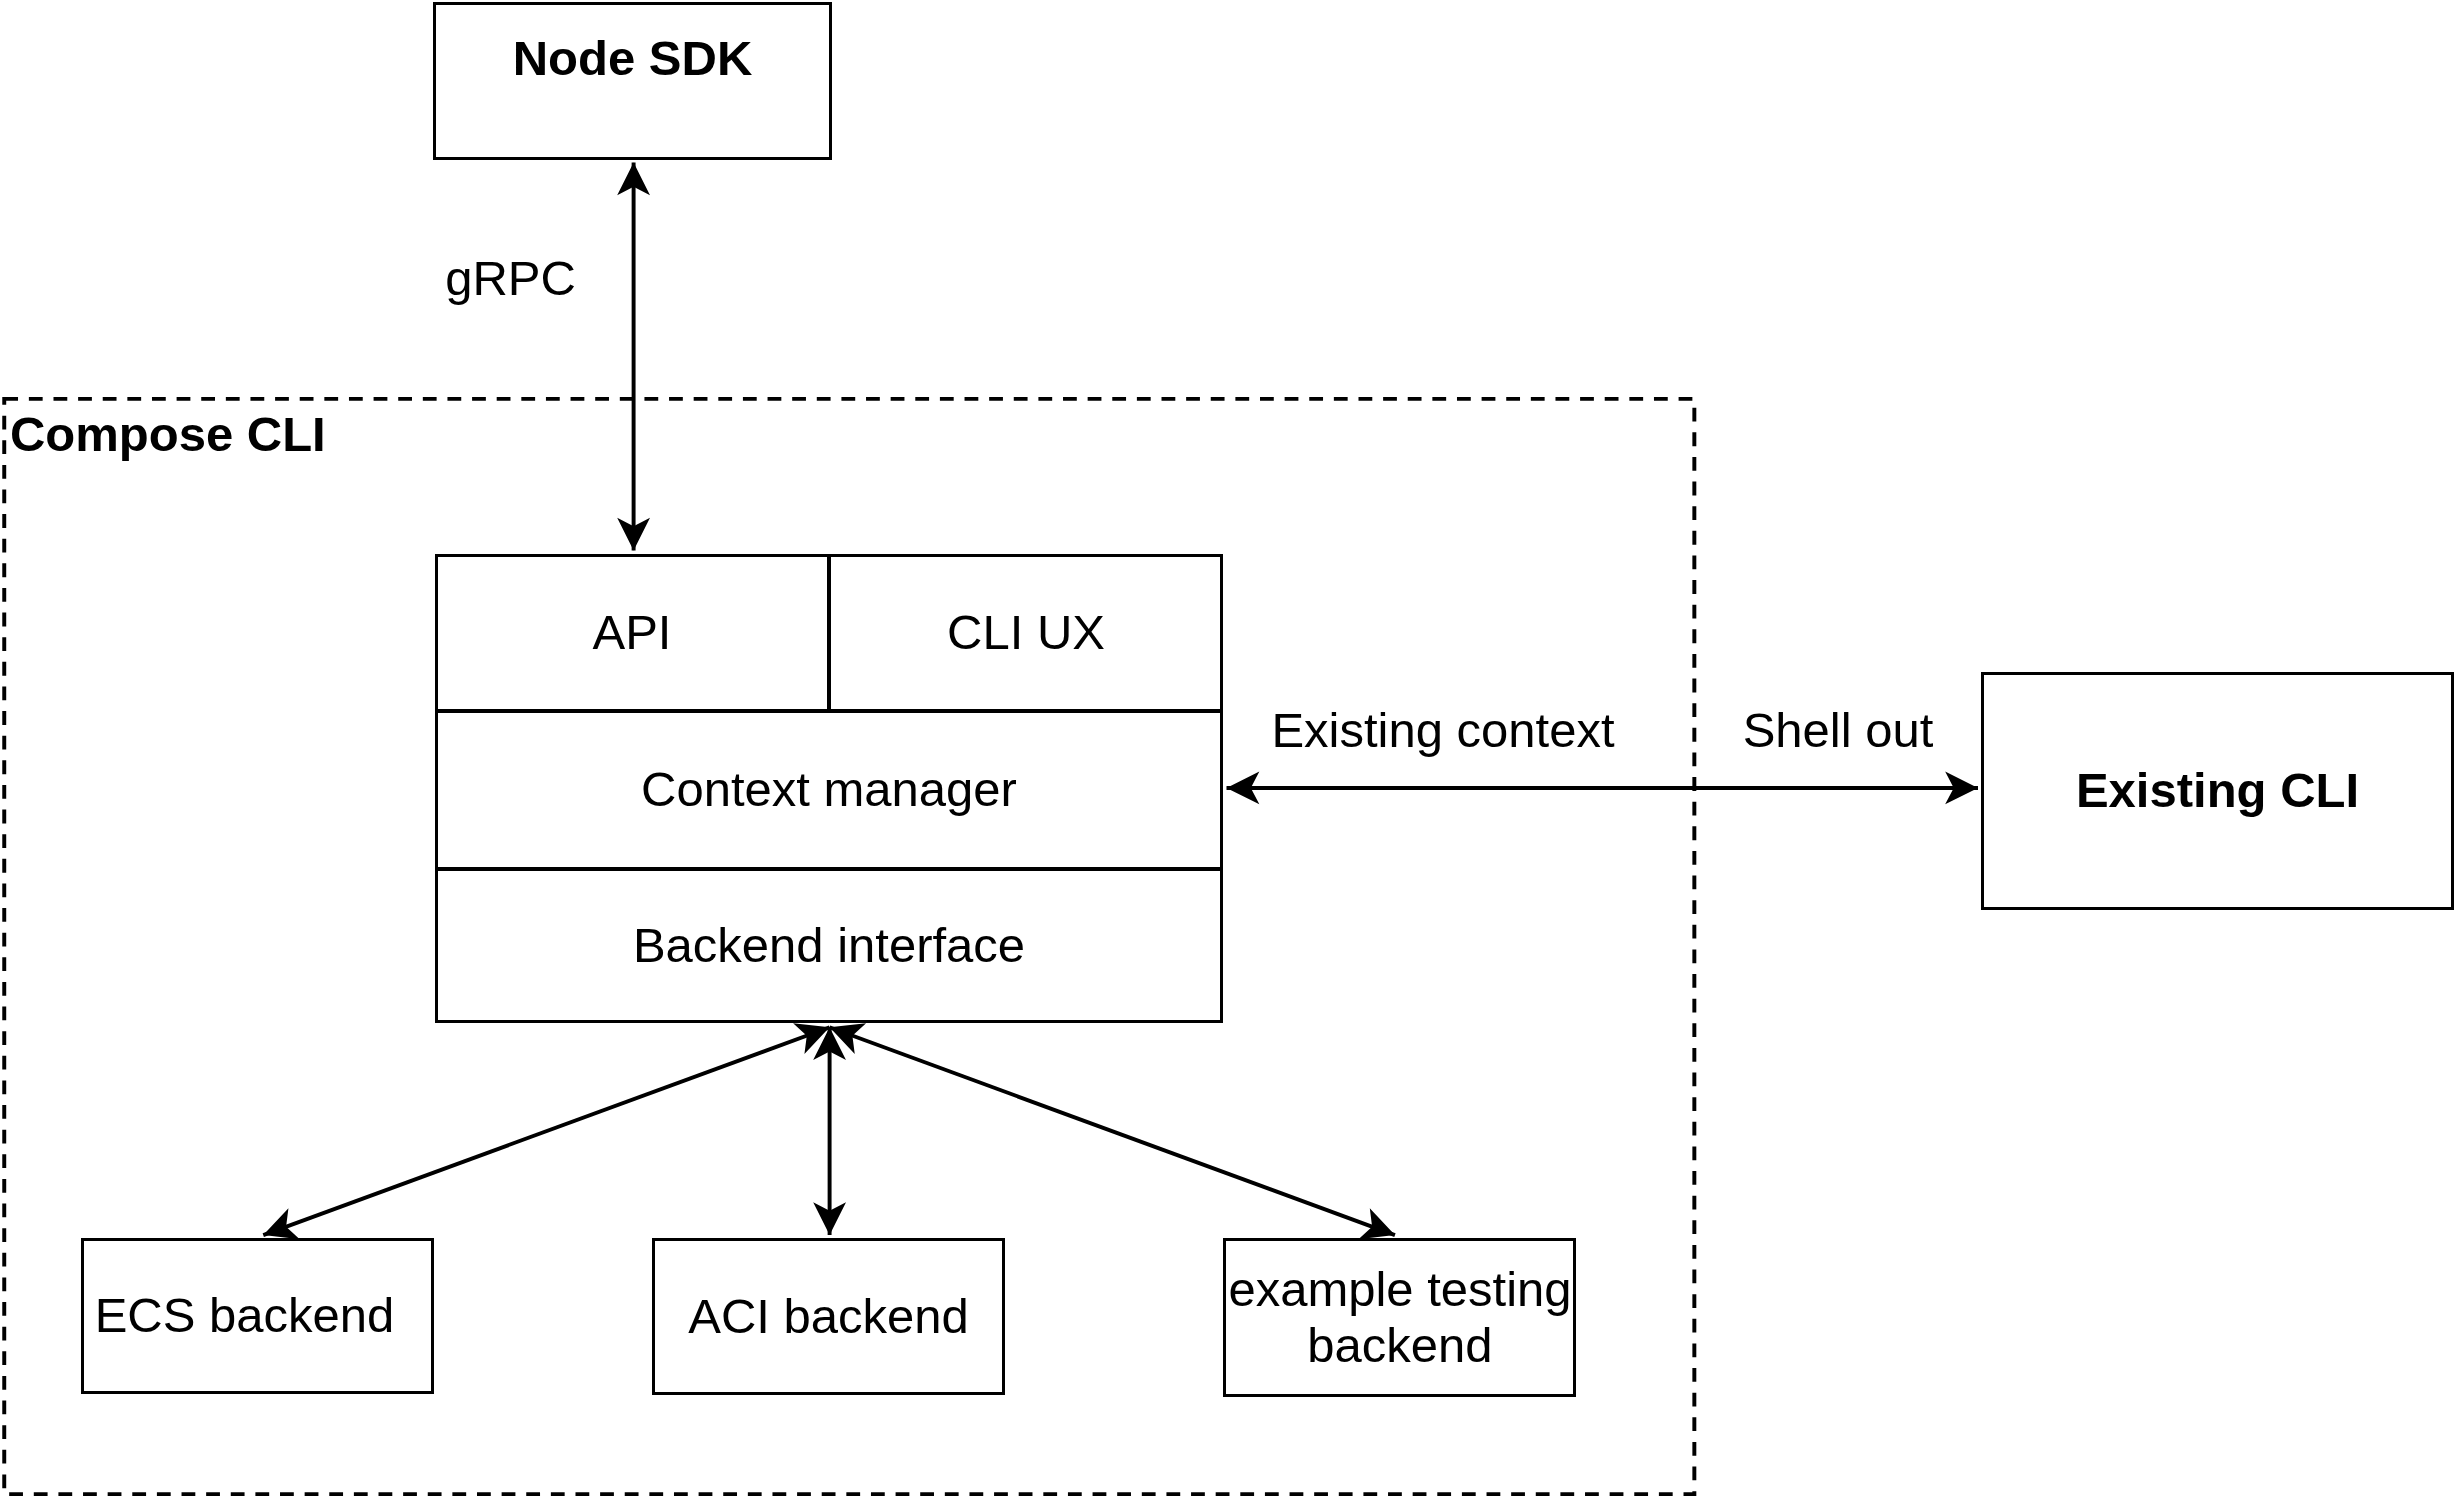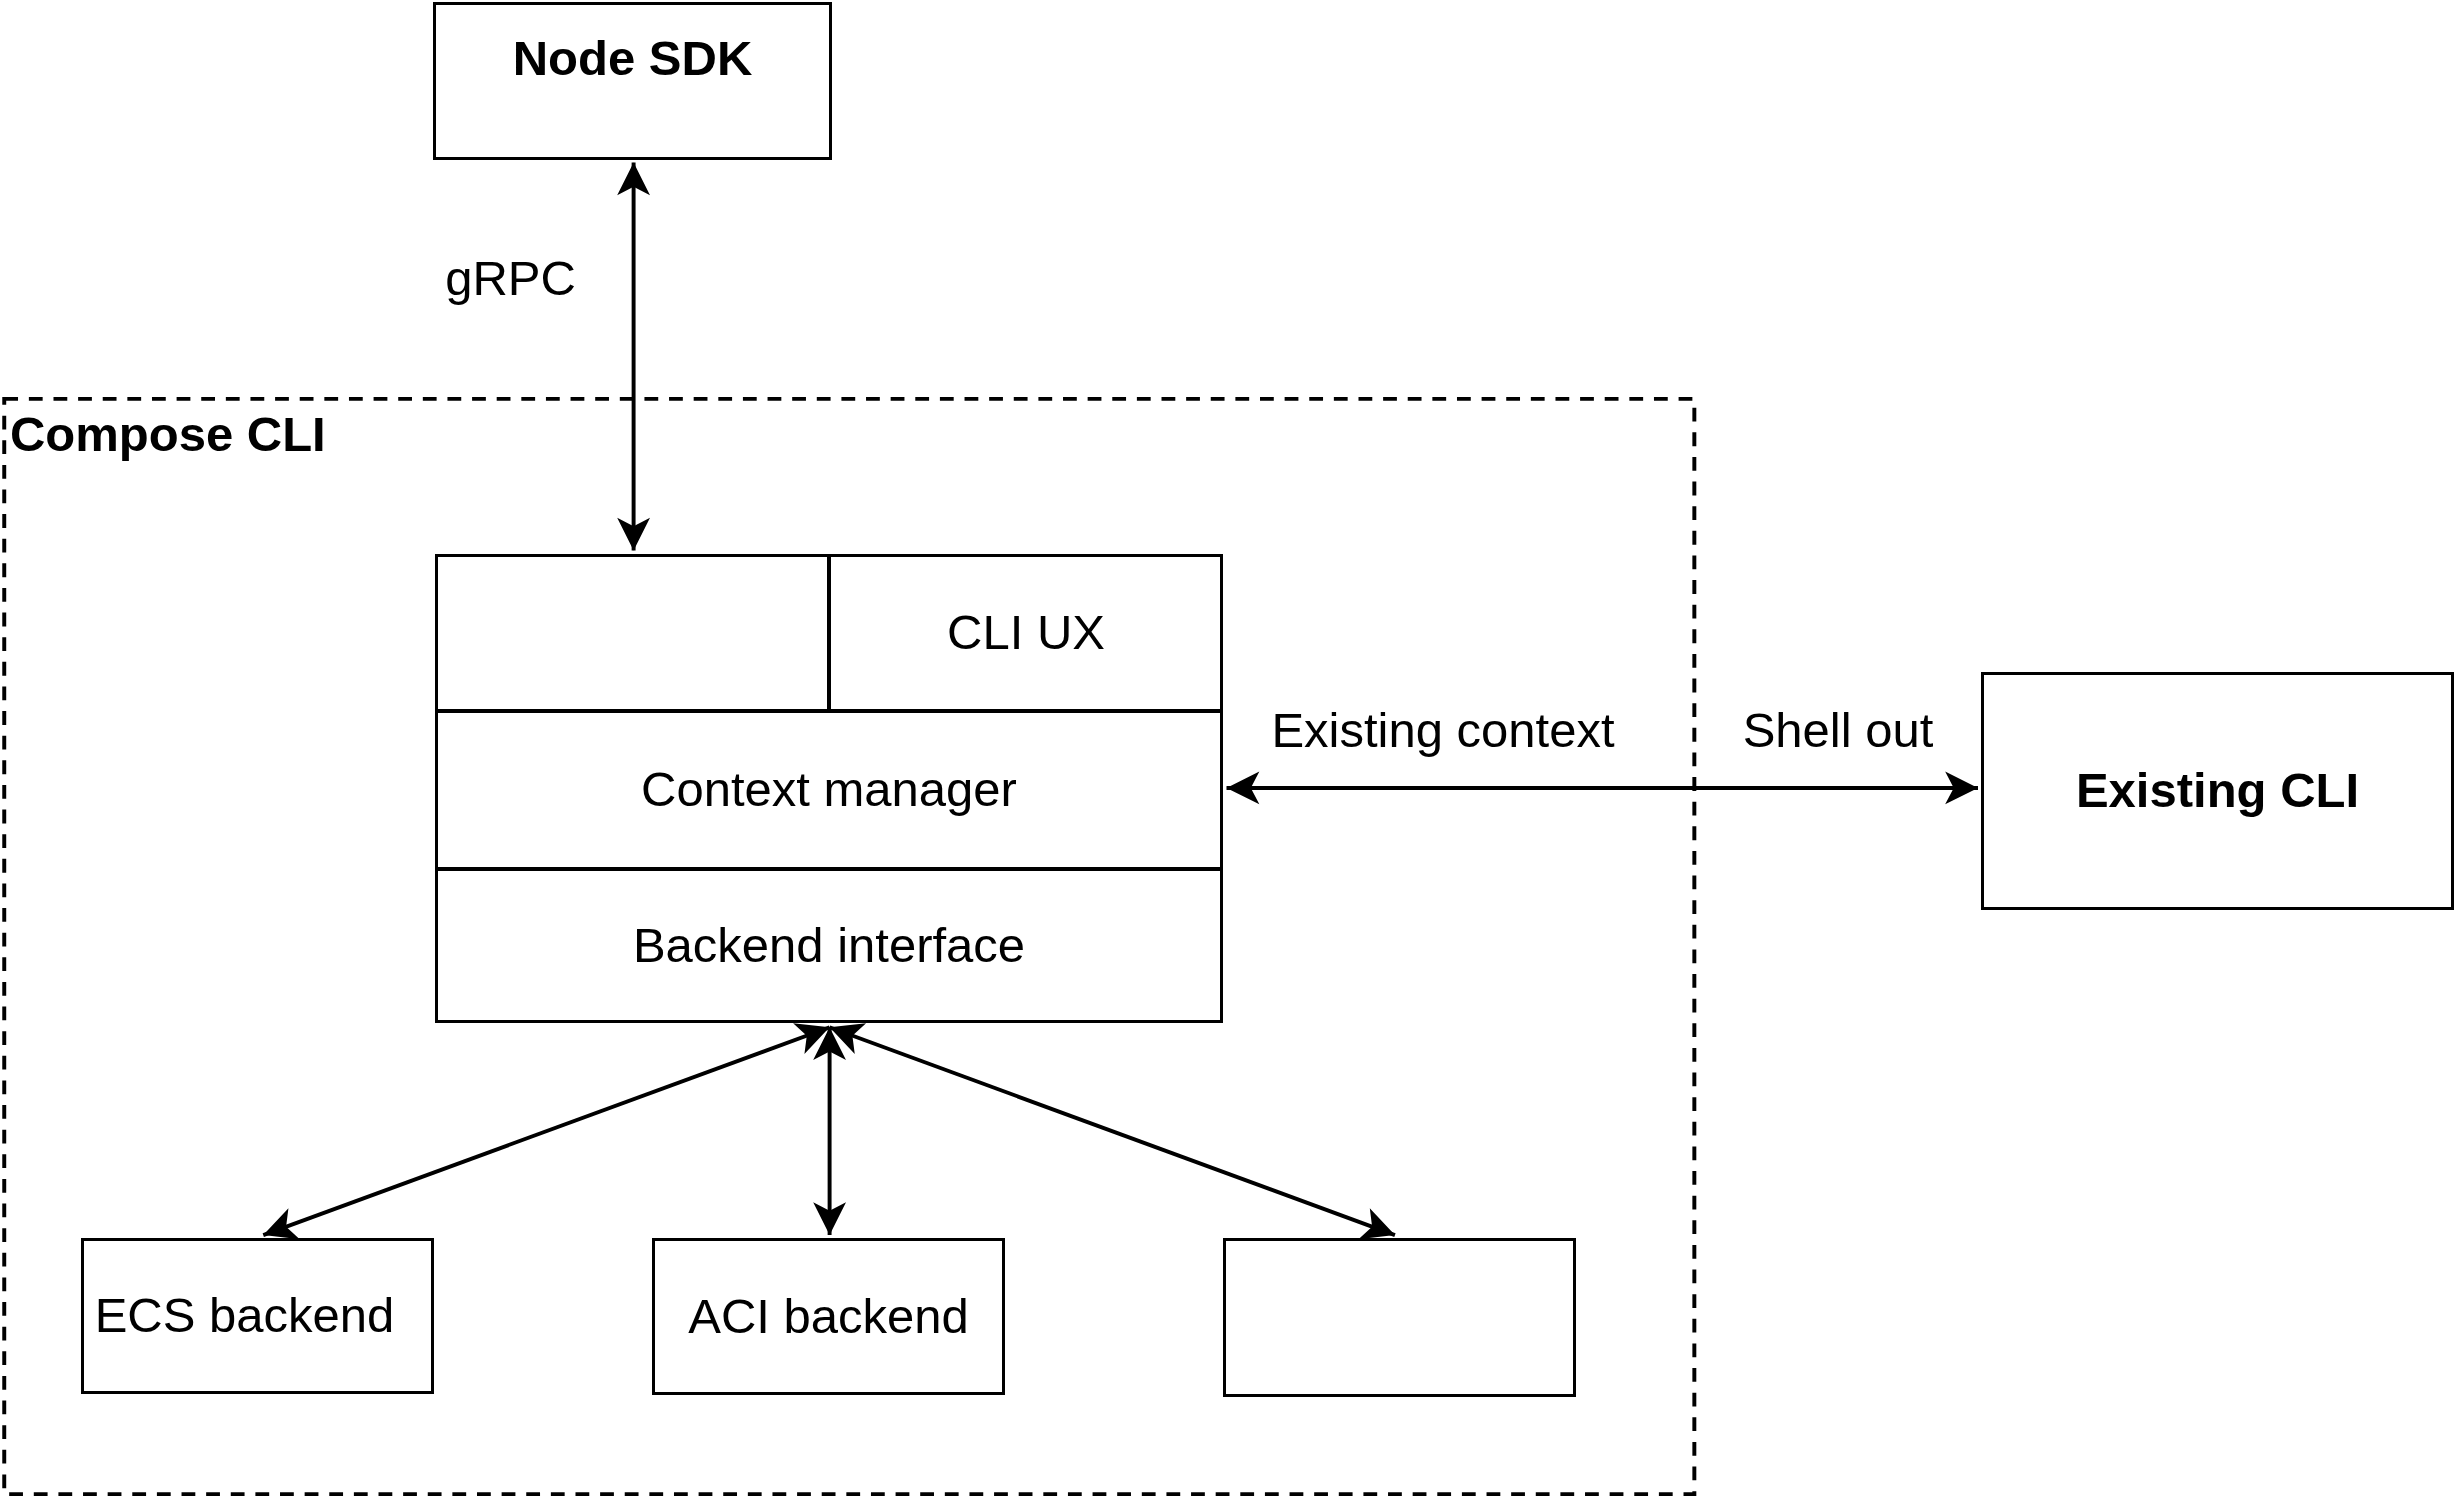--- a/index.html
+++ b/index.html
@@ -104,33 +104,36 @@
   <div class="container-title">Compose CLI</div>
 
   <div id="node-sdk" class="box"></div>
   <div class="cell-label bold" style="left:433px; top:2px; width:399px; height:114px;">Node SDK</div>
 
   <div id="compound-box" class="box"></div>
   <div id="vdivider" class="divider"></div>
   <div id="hdivider-1" class="divider"></div>
   <div id="hdivider-2" class="divider"></div>
 
+  <div id="api-cell" class="cell-label">API</div>
   <div id="cliux-cell" class="cell-label">CLI UX</div>
   <div id="context-cell" class="cell-label">Context manager</div>
   <div id="backend-cell" class="cell-label">Backend interface</div>
 
   <div id="existing-cli" class="box"></div>
   <div class="cell-label bold" style="left:1981px; top:672px; width:473px; height:238px;">Existing CLI</div>
 
   <div id="ecs-backend" class="box"></div>
   <div class="cell-label" style="left:68px; top:1238px; width:353px; height:156px;">ECS backend</div>
 
   <div id="aci-backend" class="box"></div>
   <div class="cell-label" style="left:652px; top:1238px; width:353px; height:157px;">ACI backend</div>
 
   <div id="example-backend" class="box"></div>
+  <div class="cell-label" style="left:1204px; top:1238px; width:392px; height:159px;">example testing
+backend</div>
 
   <div id="grpc-label" class="edge-label">gRPC</div>
   <div id="existing-context-label" class="edge-label">Existing context</div>
   <div id="shell-out-label" class="edge-label">Shell out</div>
 
 </div>
 
 
 </body></html>

